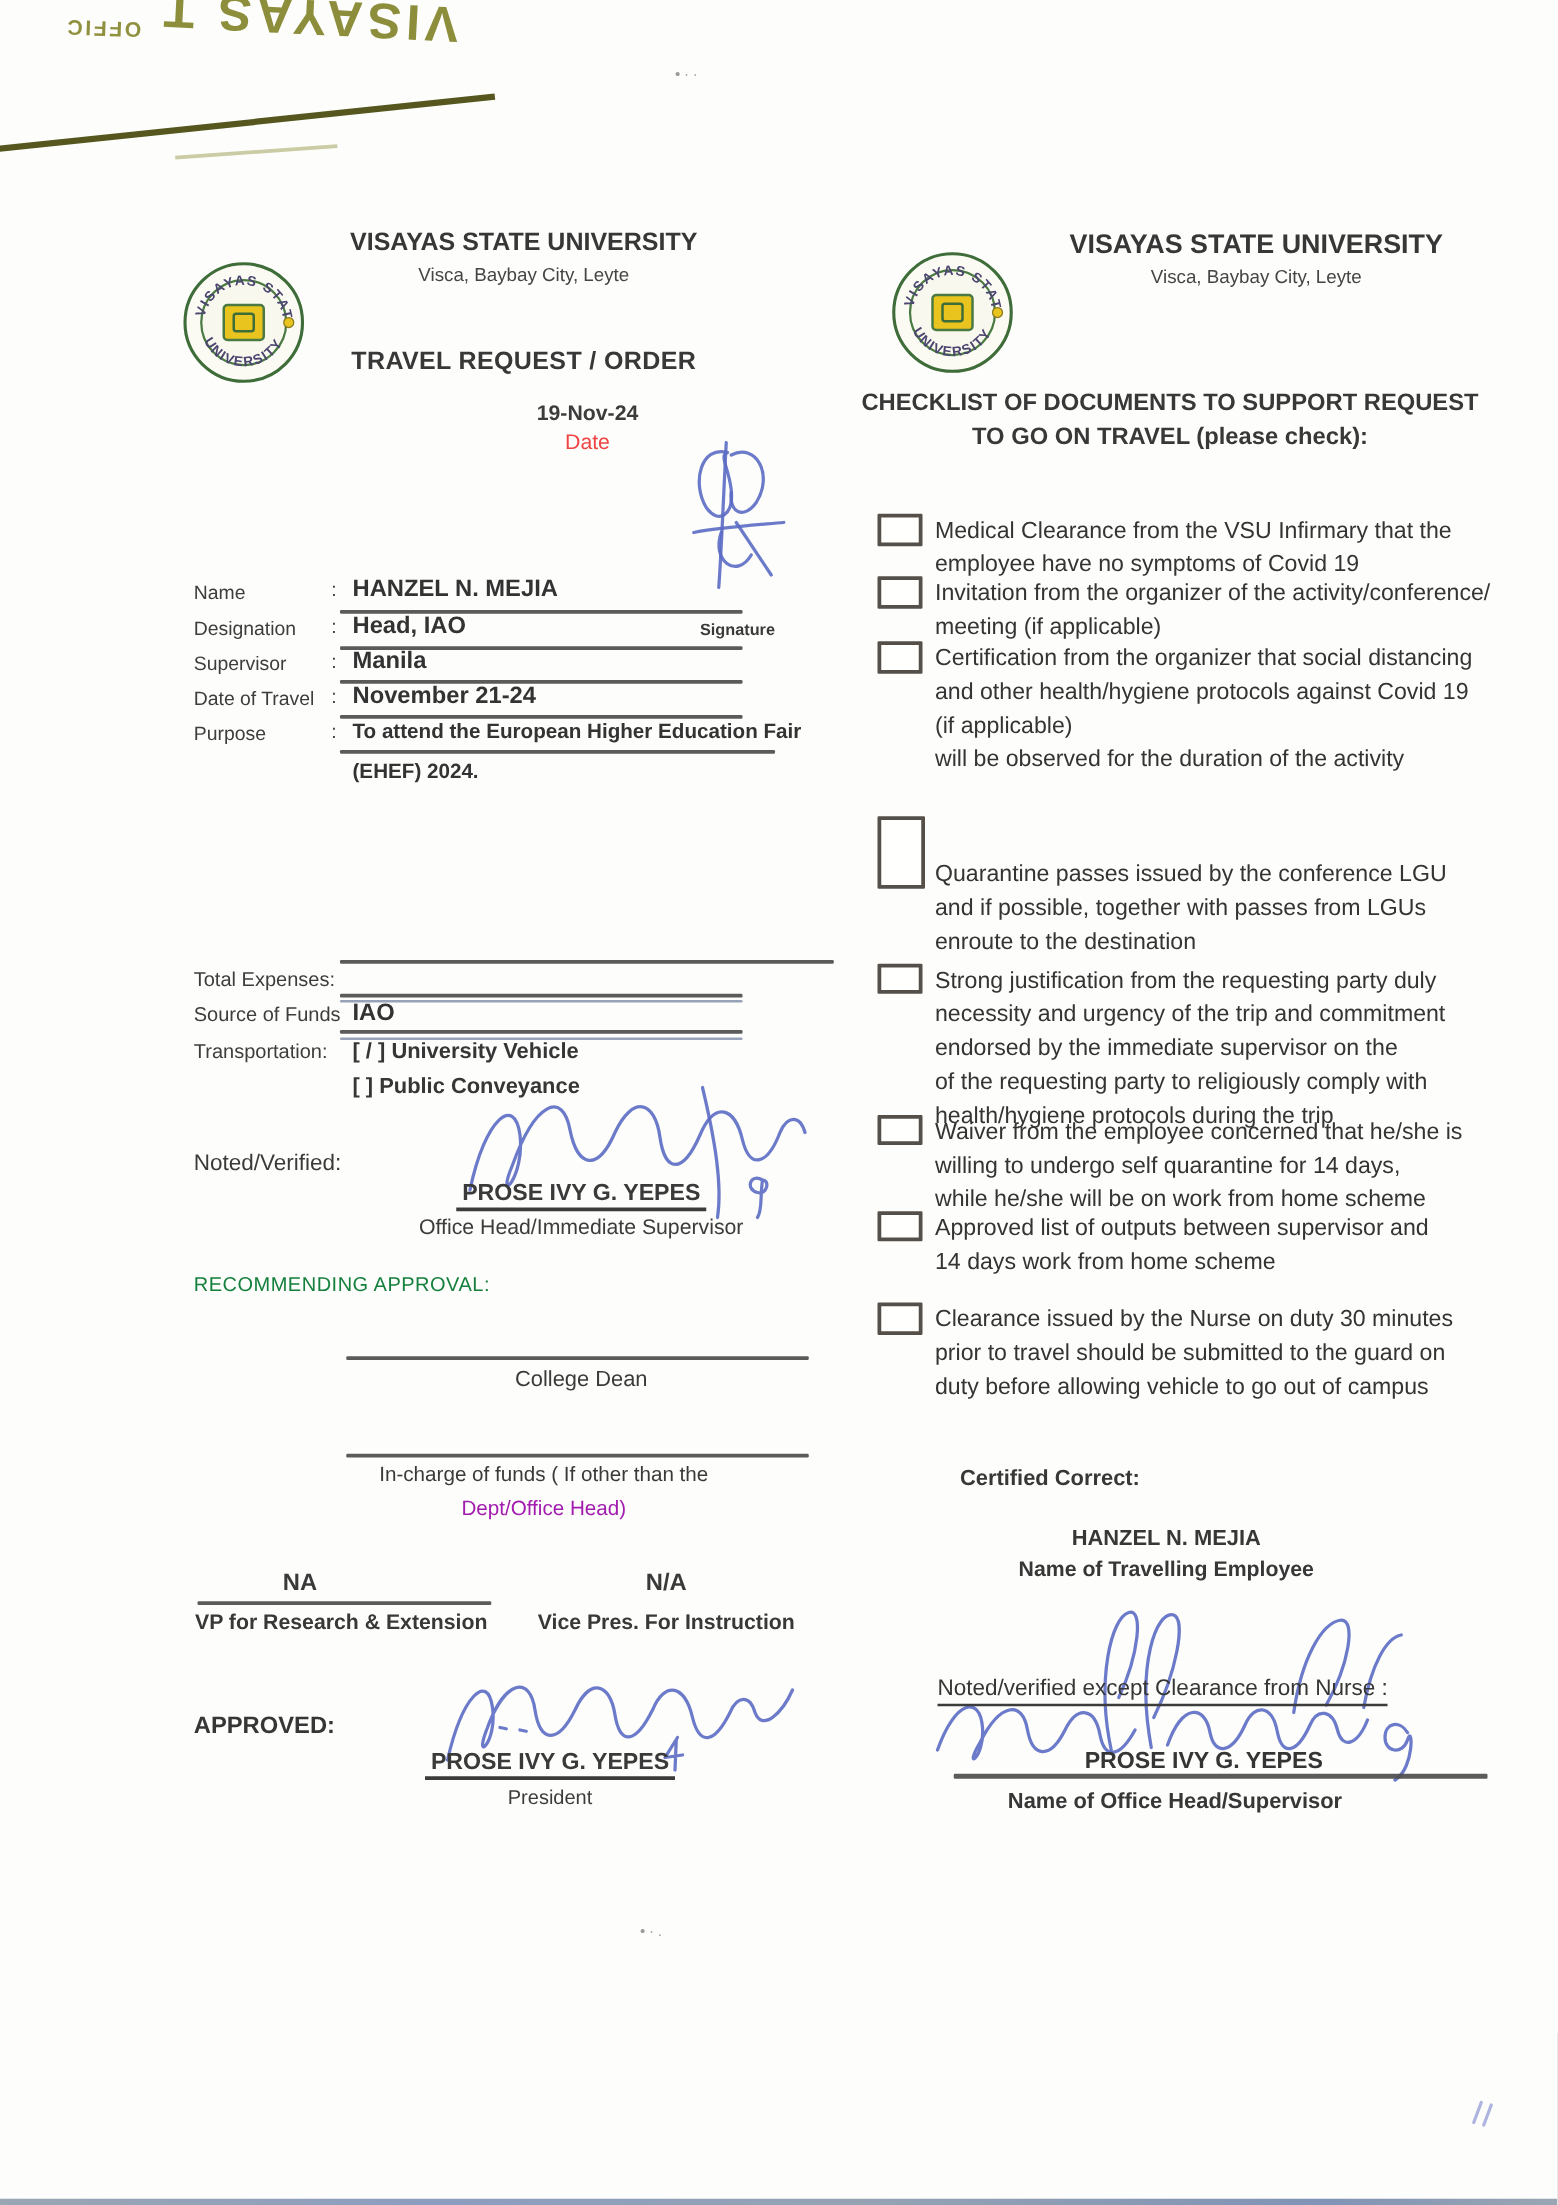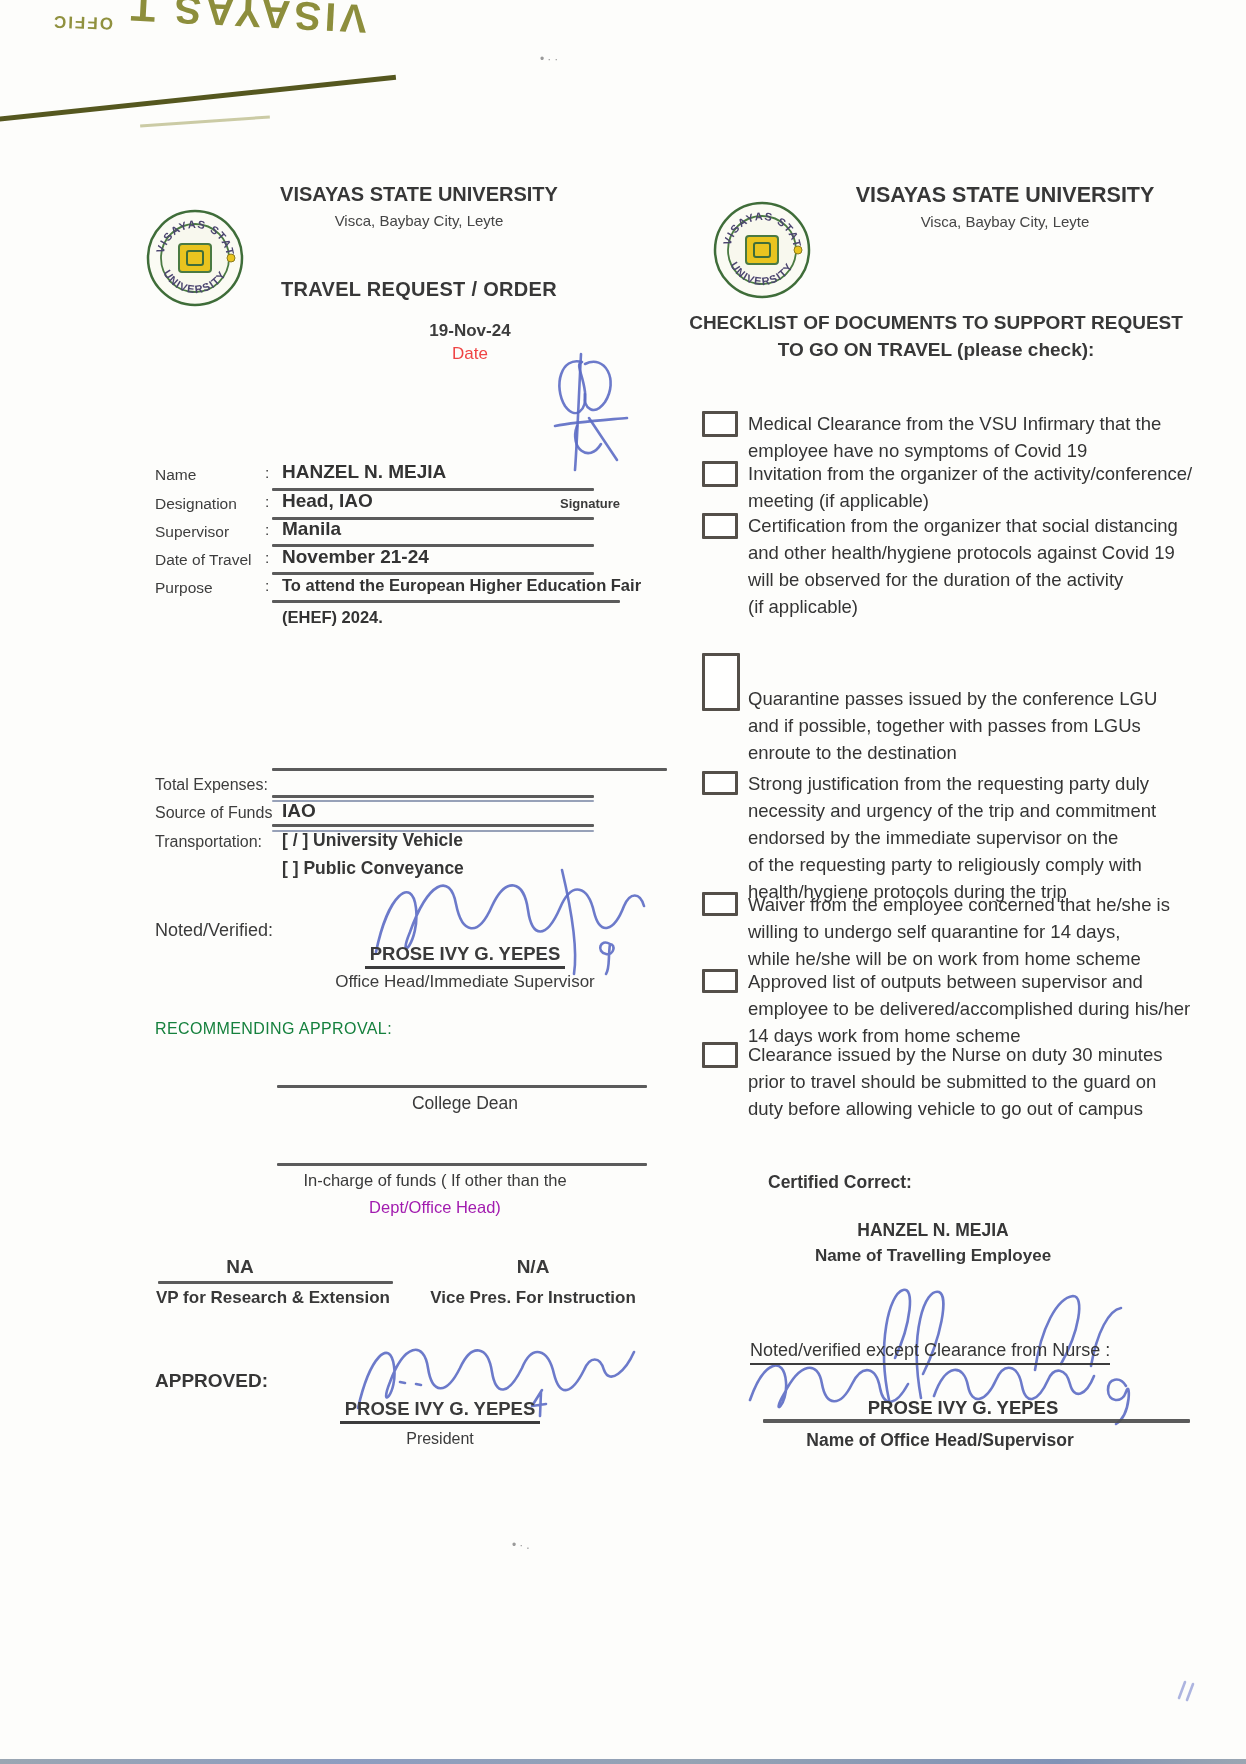--- a/index.html
+++ b/index.html
@@ -186,22 +186,22 @@
     <div class="chk-lines">
         <div class="chk-line">Invitation from the organizer of the activity/conference/</div>
         <div class="chk-line">meeting (if applicable)</div>
       </div>
   </div>
   <div class="chk-item" style="top:512px">
     <div class="chk-box" style="height:26px"></div>
     <div class="chk-lines">
         <div class="chk-line">Certification from the organizer that social distancing</div>
         <div class="chk-line">and other health/hygiene protocols against Covid 19</div>
+        <div class="chk-line">(if applicable)</div>
         <div class="chk-line">will be observed for the duration of the activity</div>
-        <div class="chk-line">(if applicable)</div>
       </div>
   </div>
   <div class="chk-item" style="top:652px">
     <div class="chk-box" style="height:58px;width:38px"></div>
     <div class="chk-lines" style="padding-top:33px">
         <div class="chk-line">Quarantine passes issued by the conference LGU</div>
         <div class="chk-line">and if possible, together with passes from LGUs</div>
         <div class="chk-line">enroute to the destination</div>
       </div>
   </div>
@@ -220,21 +220,20 @@
     <div class="chk-lines">
         <div class="chk-line">Waiver from the employee concerned that he/she is</div>
         <div class="chk-line">willing to undergo self quarantine for 14 days,</div>
         <div class="chk-line">while he/she will be on work from home scheme</div>
       </div>
   </div>
   <div class="chk-item" style="top:968px">
     <div class="chk-box" style="height:24px"></div>
     <div class="chk-lines">
         <div class="chk-line">Approved list of outputs between supervisor and</div>
-        <div class="chk-line">employee to be delivered/accomplished during his/her</div>
         <div class="chk-line">14 days work from home scheme</div>
       </div>
   </div>
   <div class="chk-item" style="top:1041px">
     <div class="chk-box" style="height:26px"></div>
     <div class="chk-lines">
         <div class="chk-line">Clearance issued by the Nurse on duty 30 minutes</div>
         <div class="chk-line">prior to travel should be submitted to the guard on</div>
         <div class="chk-line">duty before allowing vehicle to go out of campus</div>
       </div>

